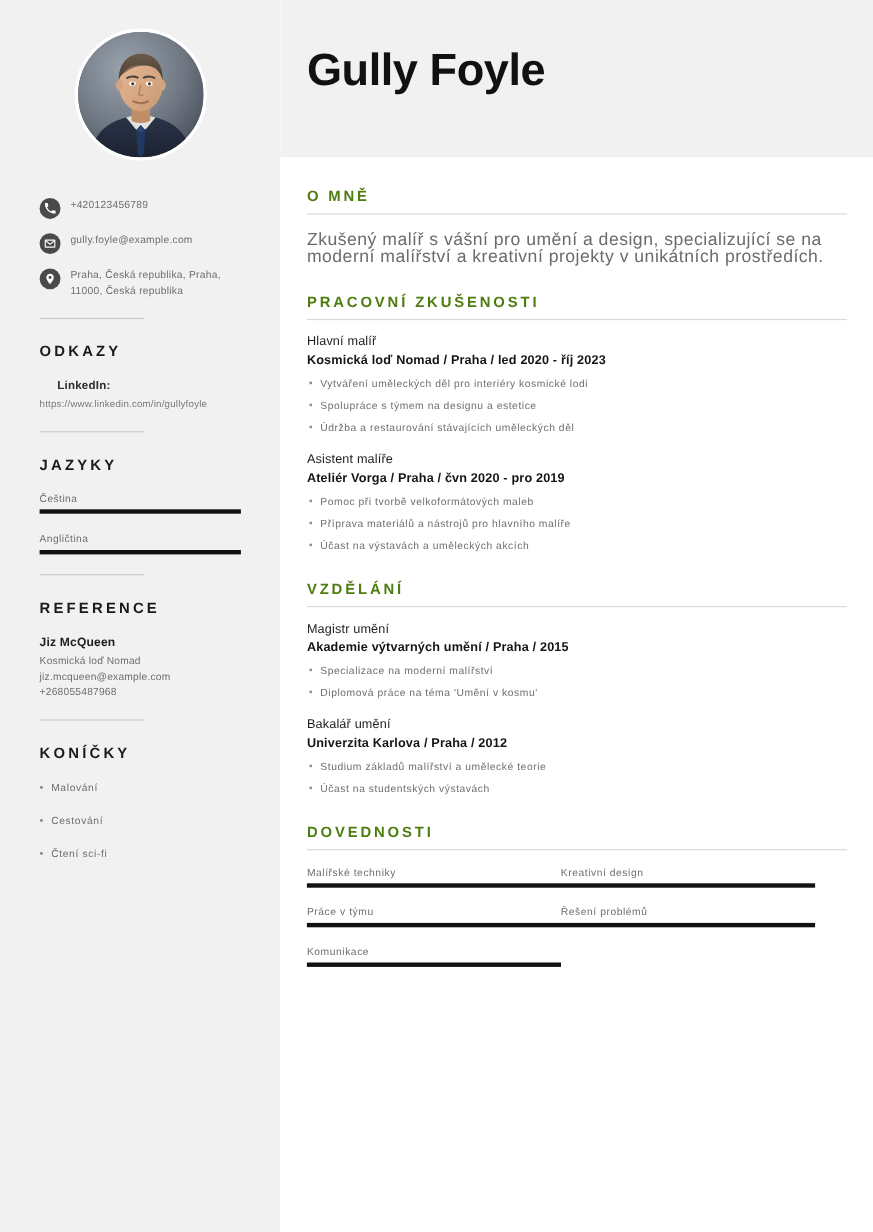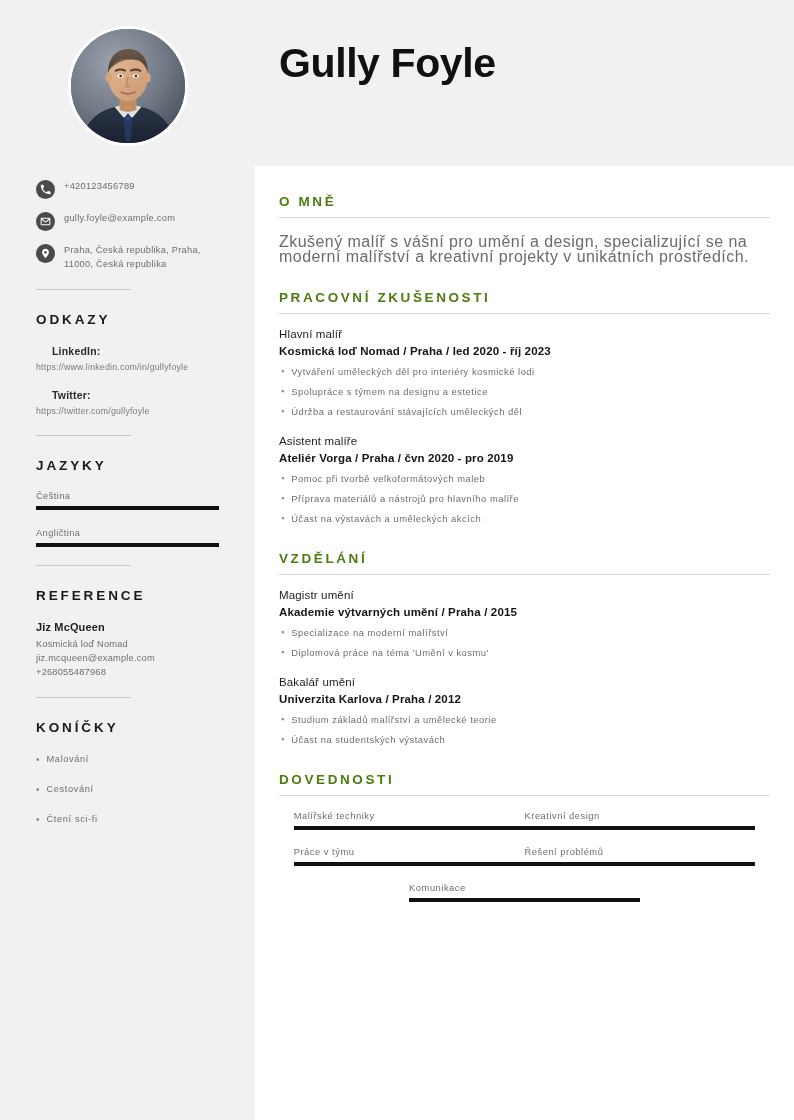--- a/index.html
+++ b/index.html
@@ -170,21 +170,21 @@
   }
 
   
   .main {
     flex: 1;
     position: relative;
     background: #ffffff;
   }
   .main-header {
     background: #f1f1f1;
-    height: 166px;
+    height: 143px;
     box-sizing: border-box;
     padding: 40px 0 0 24px;
   }
   .name {
     font-size: 41px;
     font-weight: bold;
     color: #111111;
     letter-spacing: -0.4px;
     line-height: 46px;
     margin: 0;
@@ -257,21 +257,21 @@
     font-size: 9.4px;
     line-height: 13px;
     color: #6e6e6e;
     letter-spacing: 0.5px;
   }
 
   
   .skills-grid {
     display: flex;
     flex-wrap: wrap;
-    justify-content: center;
+    justify-content: flex-start;
   }
   .skill-item {
     width: 47%;
     margin-bottom: 16px;
   }
   .skill-name {
     font-size: 9.4px;
     color: #6e6e6e;
     letter-spacing: 0.5px;
     margin-bottom: 5px;
@@ -389,24 +389,20 @@
     <div class="side-divider"></div>
 
     <section>
       <h2 class="side-heading">ODKAZY</h2>
 
       <div class="link-block">
         <div class="link-label">LinkedIn:</div>
         <div class="link-url">https://www.linkedin.com/in/gullyfoyle</div>
       </div>
 
-      <div class="link-block">
-        <div class="link-label">Twitter:</div>
-        <div class="link-url">https://twitter.com/gullyfoyle</div>
-      </div>
     </section>
 
     <div class="side-divider"></div>
 
     <section>
       <h2 class="side-heading">JAZYKY</h2>
 
       <div class="lang-item">
         <div class="lang-name">Čeština</div>
         <div class="lang-bar-track">

